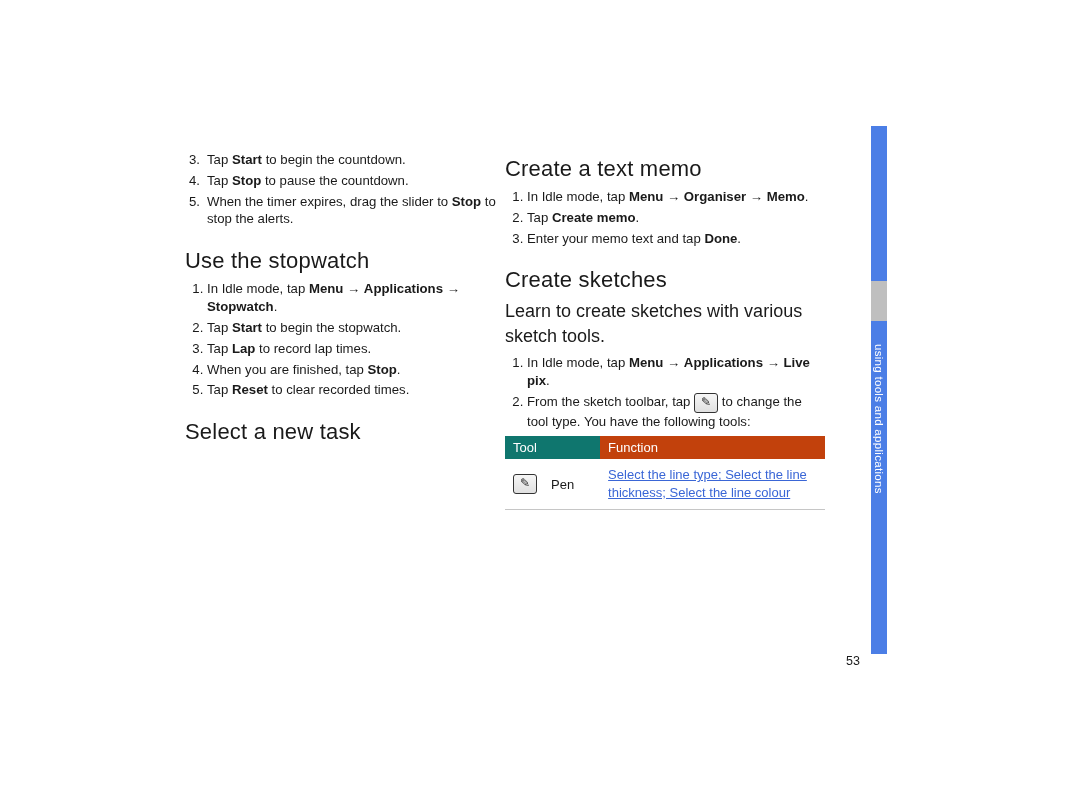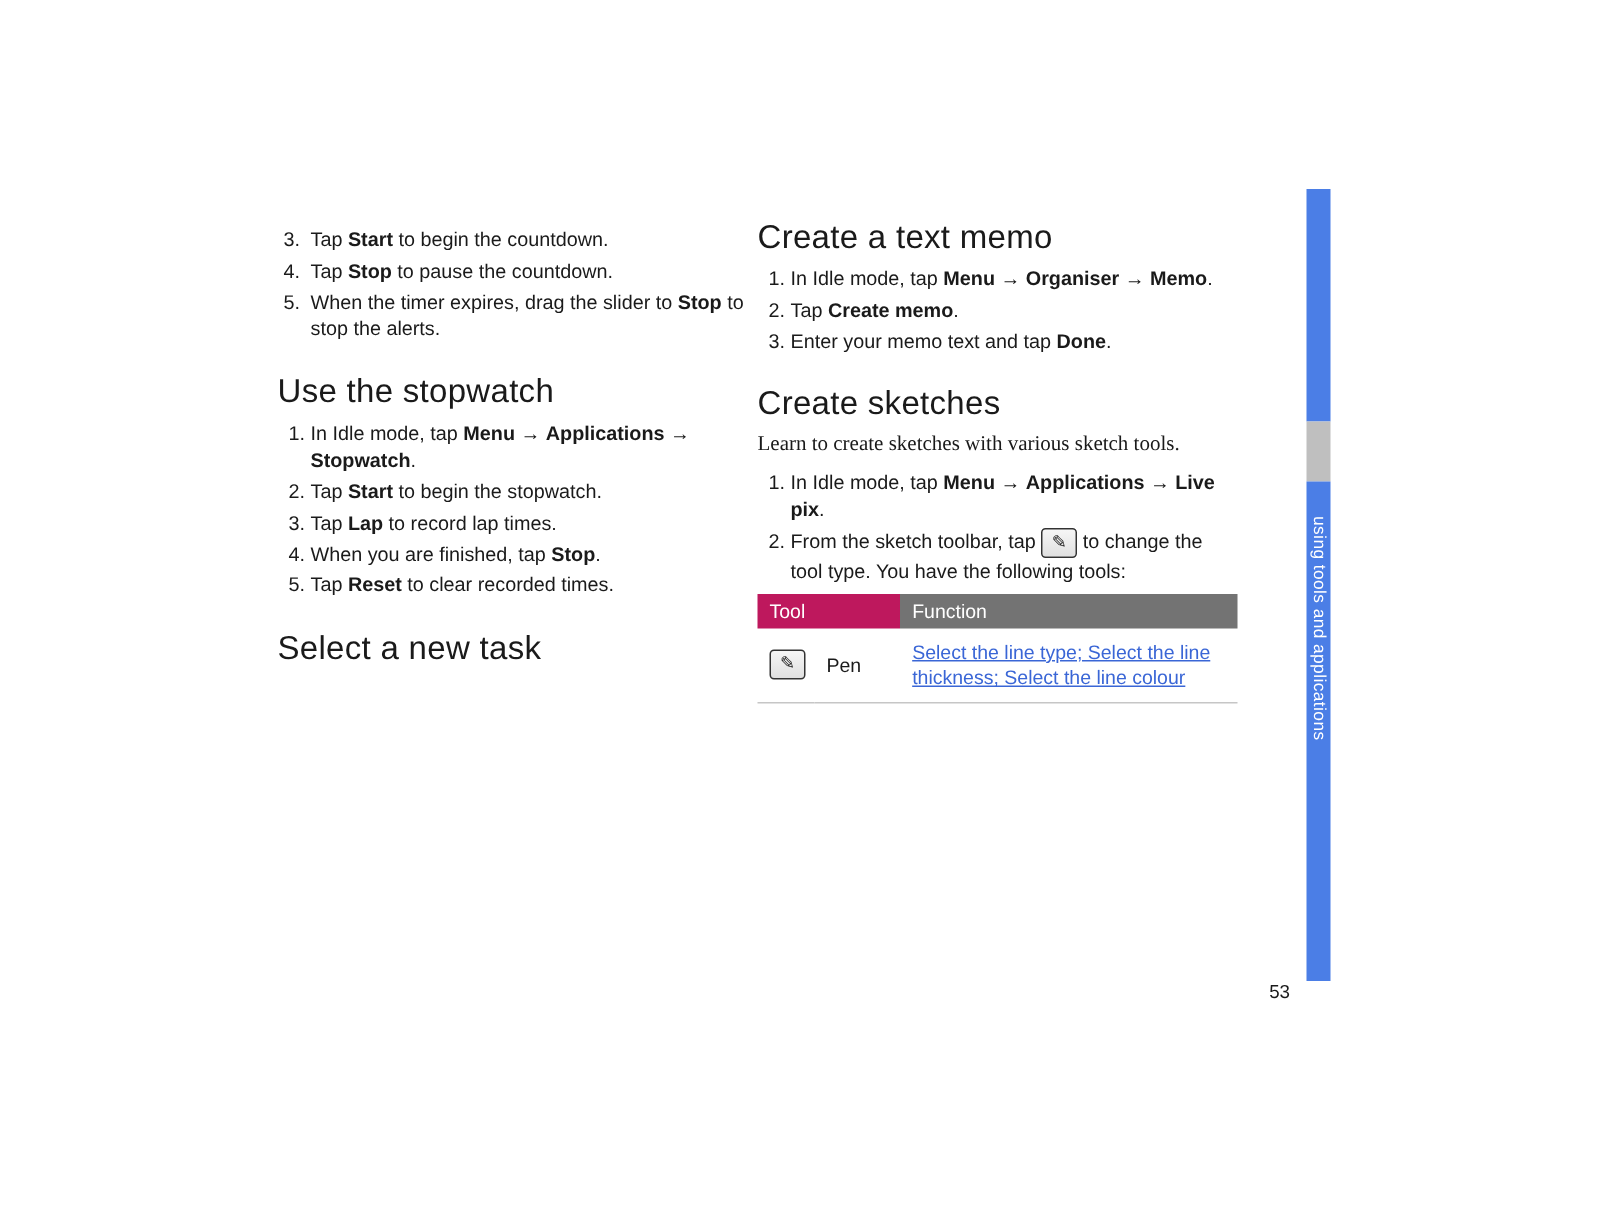--- a/index.html
+++ b/index.html
@@ -46,42 +46,41 @@
   .cont-list li {
     counter-increment: item;
     position: relative;
   }
   .cont-list li::before {
     content: counter(item) ".";
     position: absolute;
     left: -18px;
   }
   p.body {
-    font-size: 14px;
+    font-size: 18px;
     margin: 6px 0 3px 0;
     line-height: 1.35;
-    font-family: Liberation Serif, serif;
   }
   b { font-weight: bold; }
   .tool-table {
     width: 100%;
     border-collapse: collapse;
     margin-top: 6px;
     font-size: 13px;
   }
   .tool-table th {
-    background: #737373;
+    background: #c2410c;
     color: #fff;
     font-weight: 400;
     text-align: left;
     padding: 4px 8px;
     border: none;
   }
   .tool-table th:first-child {
-    background: #be185d;
+    background: #0f766e;
     width: 100px;
   }
   .tool-table td {
     padding: 7px 8px;
     vertical-align: middle;
     border-bottom: 1px solid #c6c6c6;
   }
   .tool-table td.func {
     color: #3a66d6;
     line-height: 1.35;
@@ -145,21 +144,21 @@
       <li>Tap <b>Start</b> to begin the stopwatch.</li>
       <li>Tap <b>Lap</b> to record lap times.</li>
       <li>When you are finished, tap <b>Stop</b>.</li>
       <li>Tap <b>Reset</b> to clear recorded times.</li>
     </ol>
 
     <h2>Select a new task</h2>
   </div>
 
   <div class="col">
-    <h2 style="margin-top:0">Create a text memo</h2>
+    <h2 style="margin-top:11px">Create a text memo</h2>
     <ol>
       <li>In Idle mode, tap <b>Menu</b> → <b>Organiser</b> → <b>Memo</b>.</li>
       <li>Tap <b>Create memo</b>.</li>
       <li>Enter your memo text and tap <b>Done</b>.</li>
     </ol>
 
     <h2>Create sketches</h2>
     <p class="body">Learn to create sketches with various sketch tools.</p>
     <ol>
       <li>In Idle mode, tap <b>Menu</b> → <b>Applications</b> → <b>Live pix</b>.</li>

